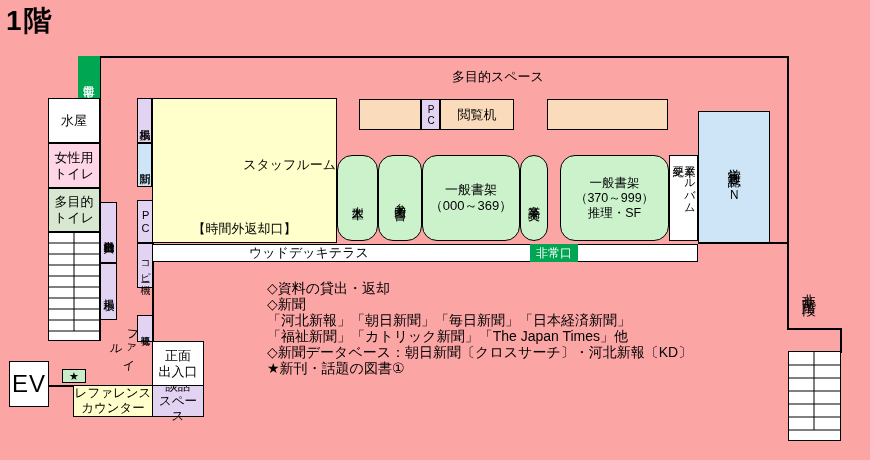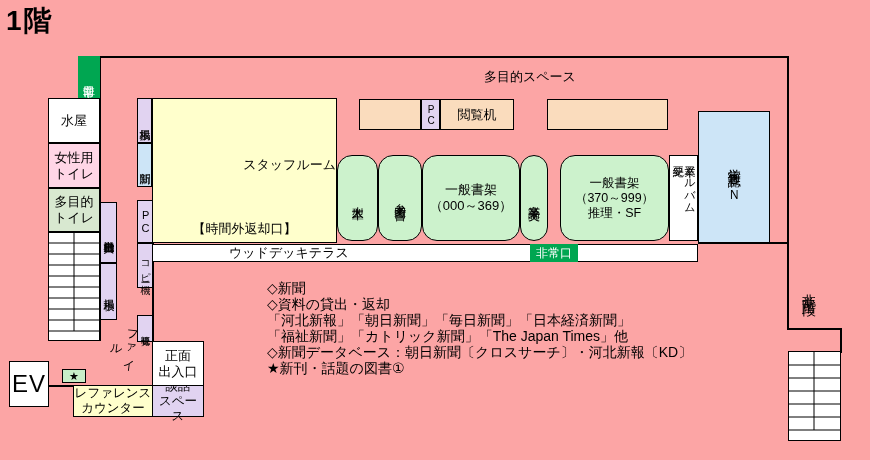--- a/index.html
+++ b/index.html
@@ -40,35 +40,35 @@
   #bulletin-left{left:100px;top:263px;width:17px;height:57px;font-size:11px;}
   #bulletin-top{left:137px;top:98px;width:15px;height:45px;font-size:11px;letter-spacing:0;}
   #newspaper{left:137px;top:143px;width:15px;height:44px;font-size:11px;}
   #staff-room{left:152px;top:98px;width:185px;height:145px;}
   #staff-label{position:absolute;left:0;top:58px;width:100%;text-align:right;font-size:13px;}
   #after-hours{position:absolute;left:0;bottom:5px;width:100%;text-align:center;font-size:13px;}
   #pc-left{left:137px;top:200px;width:16px;height:43px;font-size:11px;}
   #copier{left:137px;top:243px;width:16px;height:45px;font-size:10px;letter-spacing:0;}
   #av-box{left:137px;top:315px;width:16px;height:27px;font-size:9px;letter-spacing:0;line-height:1;}
   #av-file{left:116px;top:317px;width:16px;height:52px;font-size:12px;transform:rotate(7deg);}
-  #multi-space-label{left:484px;top:69px;font-size:13px;text-align:center;}
+  #multi-space-label{left:452px;top:69px;font-size:13px;text-align:center;}
   #desk-a{left:359px;top:99px;width:62px;height:31px;}
   #desk-a-pc{left:421px;top:99px;width:19px;height:31px;font-size:10px;letter-spacing:0;}
   #desk-b{left:440px;top:99px;width:74px;height:31px;}
   #desk-c{left:547px;top:99px;width:121px;height:31px;}
   #journals{left:698px;top:111px;width:72px;height:132px;font-size:13px;letter-spacing:2px;}
   #shelf-oogata{left:337px;top:155px;width:41px;height:86px;font-size:12px;}
   #shelf-sanko{left:378px;top:155px;width:44px;height:86px;font-size:12px;letter-spacing:2px;}
   #shelf-ippan1{left:422px;top:155px;width:98px;height:86px;font-size:13px;}
   #shelf-sotsuron{left:520px;top:155px;width:28px;height:86px;font-size:12px;}
   #shelf-ippan2{left:560px;top:155px;width:109px;height:86px;font-size:12.5px;}
   #kiyo-box{left:669px;top:155px;width:29px;height:86px;}
   #kiyo{position:absolute;left:1px;top:2px;font-size:11px;letter-spacing:0;}
   #album{position:absolute;right:1px;top:2px;font-size:11px;letter-spacing:0;}
-  #wood-deck{left:152px;top:244px;width:546px;height:18px;justify-content:flex-start;padding-left:76px;font-size:13px;}
+  #wood-deck{left:152px;top:244px;width:546px;height:18px;justify-content:flex-start;padding-left:96px;font-size:13px;}
   #exit-deck{left:530px;top:244px;width:48px;height:18px;font-size:12px;z-index:3;}
   #south-wall-e{left:698px;top:242px;width:91px;height:2px;}
   #wall-x152{left:152px;top:243px;width:2px;height:99px;}
   #notes{position:absolute;left:267px;top:280px;font-size:14px;line-height:16px;}
   .note-line{white-space:pre;}
   #ev{left:9px;top:341px;width:40px;height:46px;font-size:24px;letter-spacing:1px;margin-top:20px;}
   #corridor-line{left:48px;top:385px;width:27px;height:2px;}
   #star-box{left:62px;top:369px;width:24px;height:14px;background:#c8eec8;font-size:11px;line-height:1;}
   #ref-counter{left:73px;top:385px;width:80px;height:32px;font-size:12.5px;}
   #talk-space{left:152px;top:385px;width:52px;height:32px;font-size:12.5px;}
@@ -170,21 +170,21 @@
   <div id="ev" class="box">EV</div>
   <div id="star-box" class="box">★</div>
   <div id="ref-counter" class="box yellow">レファレンス
 カウンター</div>
   <div id="talk-space" class="box lav">談話
 スペース</div>
   <div id="entrance" class="box">正面
 出入口</div>
 
   <div id="notes">
+    <div class="note-line">◇資料の貸出・返却</div>
     <div class="note-line">◇新聞</div>
-    <div class="note-line">◇資料の貸出・返却</div>
     <div class="note-line">「河北新報」「朝日新聞」「毎日新聞」「日本経済新聞」</div>
     <div class="note-line">「福祉新聞」「カトリック新聞」「The Japan Times」他</div>
     <div class="note-line">◇新聞データベース：朝日新聞〔クロスサーチ〕・河北新報〔KD〕</div>
     <div class="note-line">★新刊・話題の図書①</div>
   </div>
 
 </div>
 
 </body></html>

